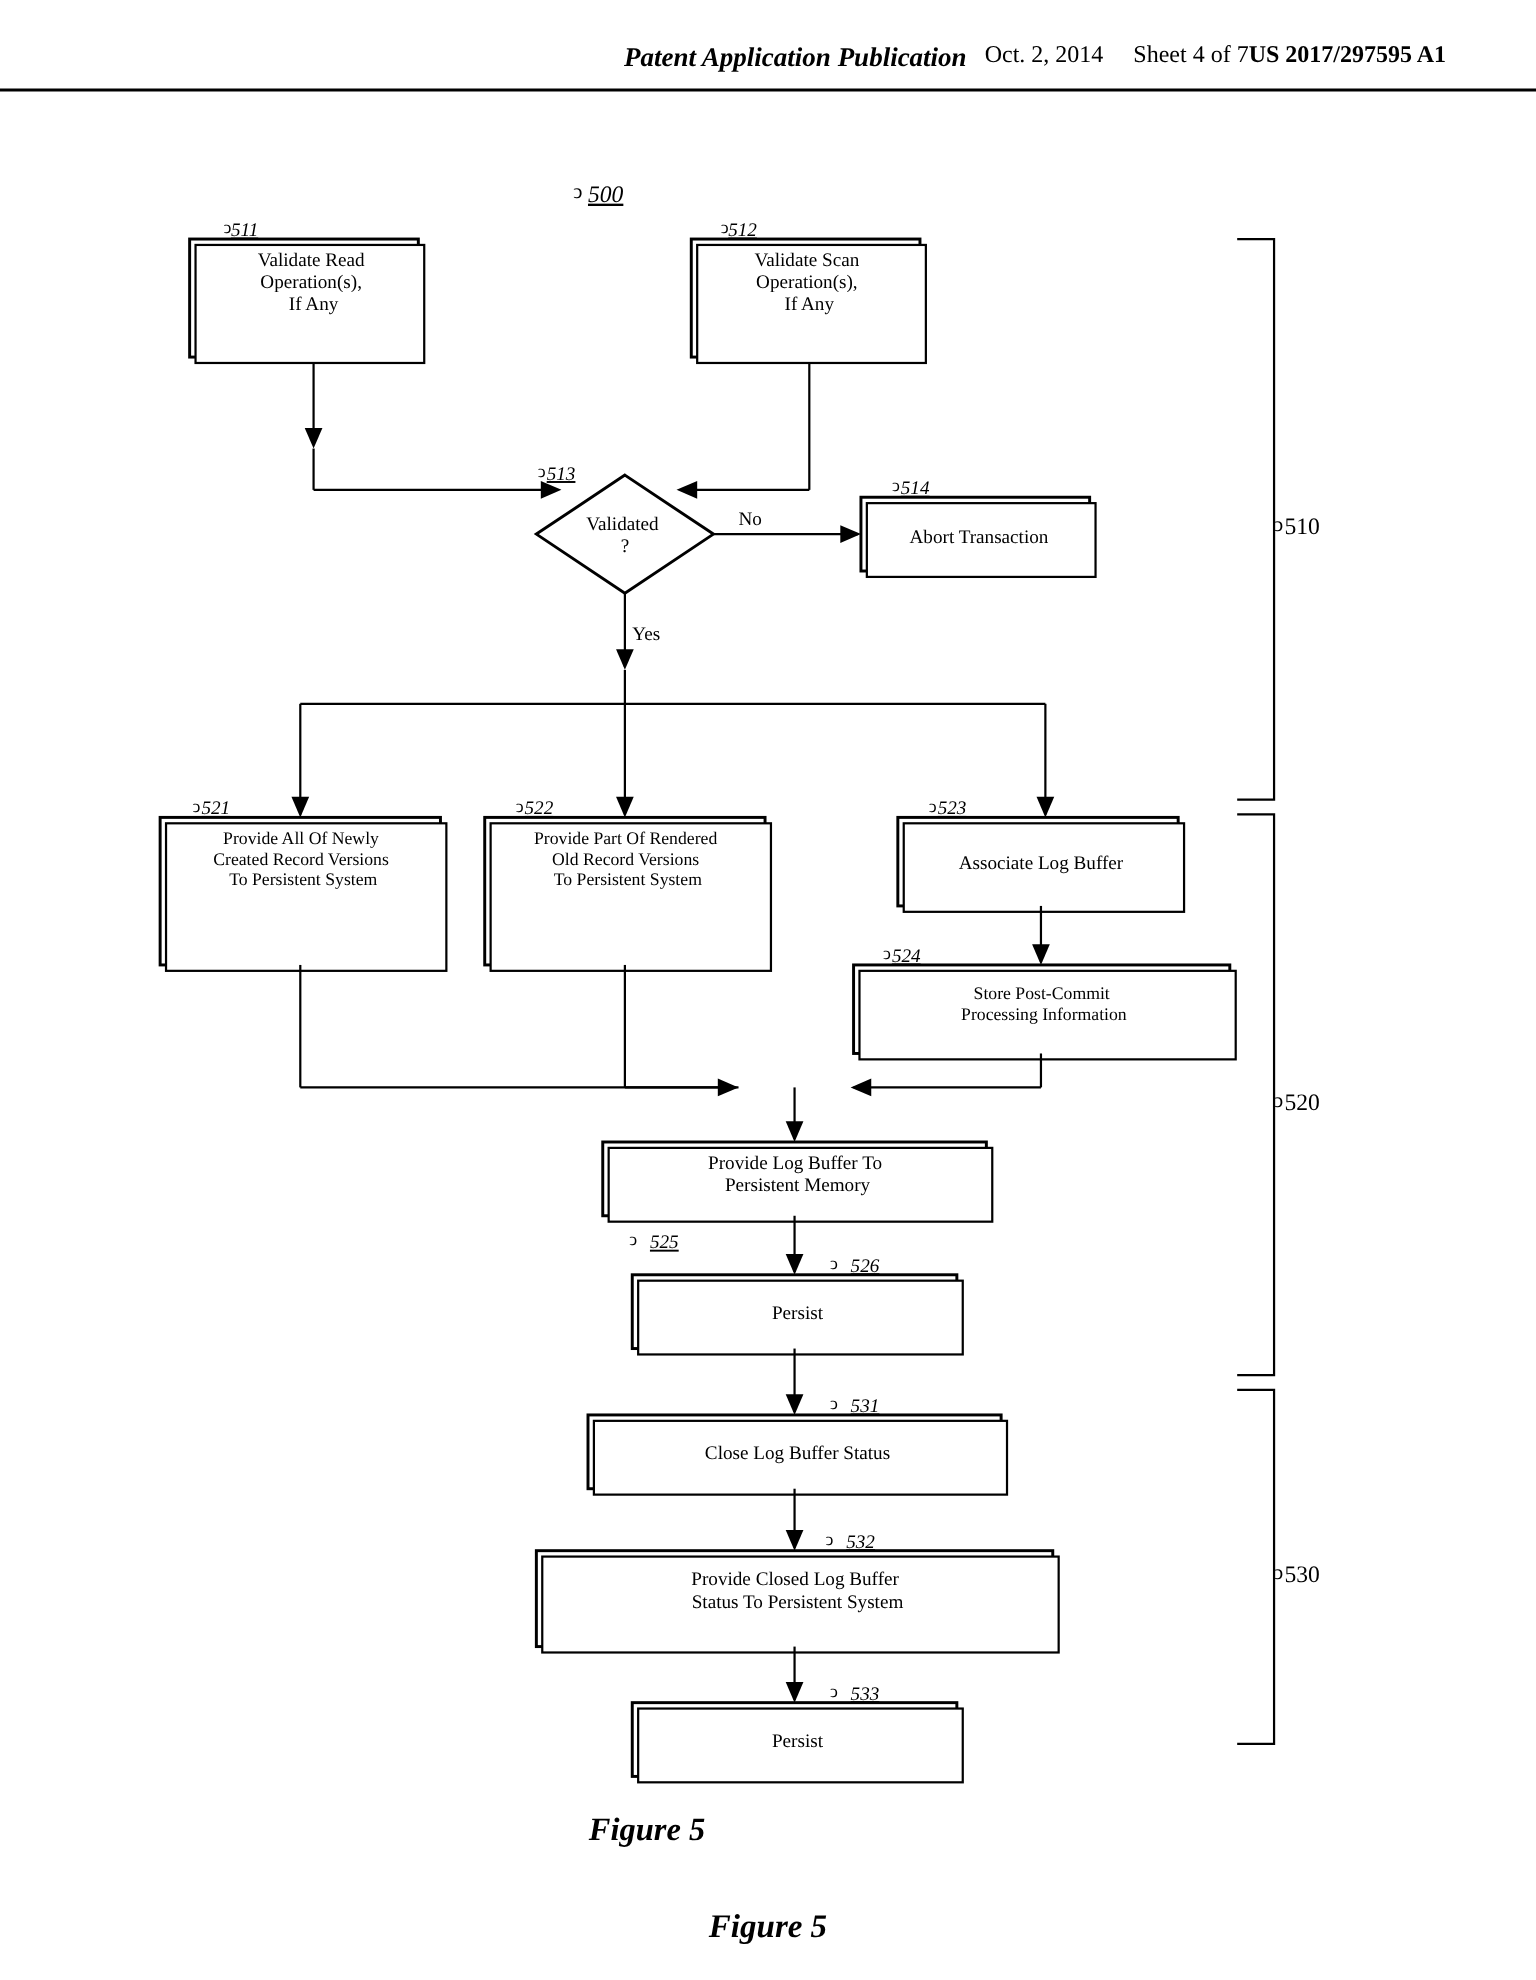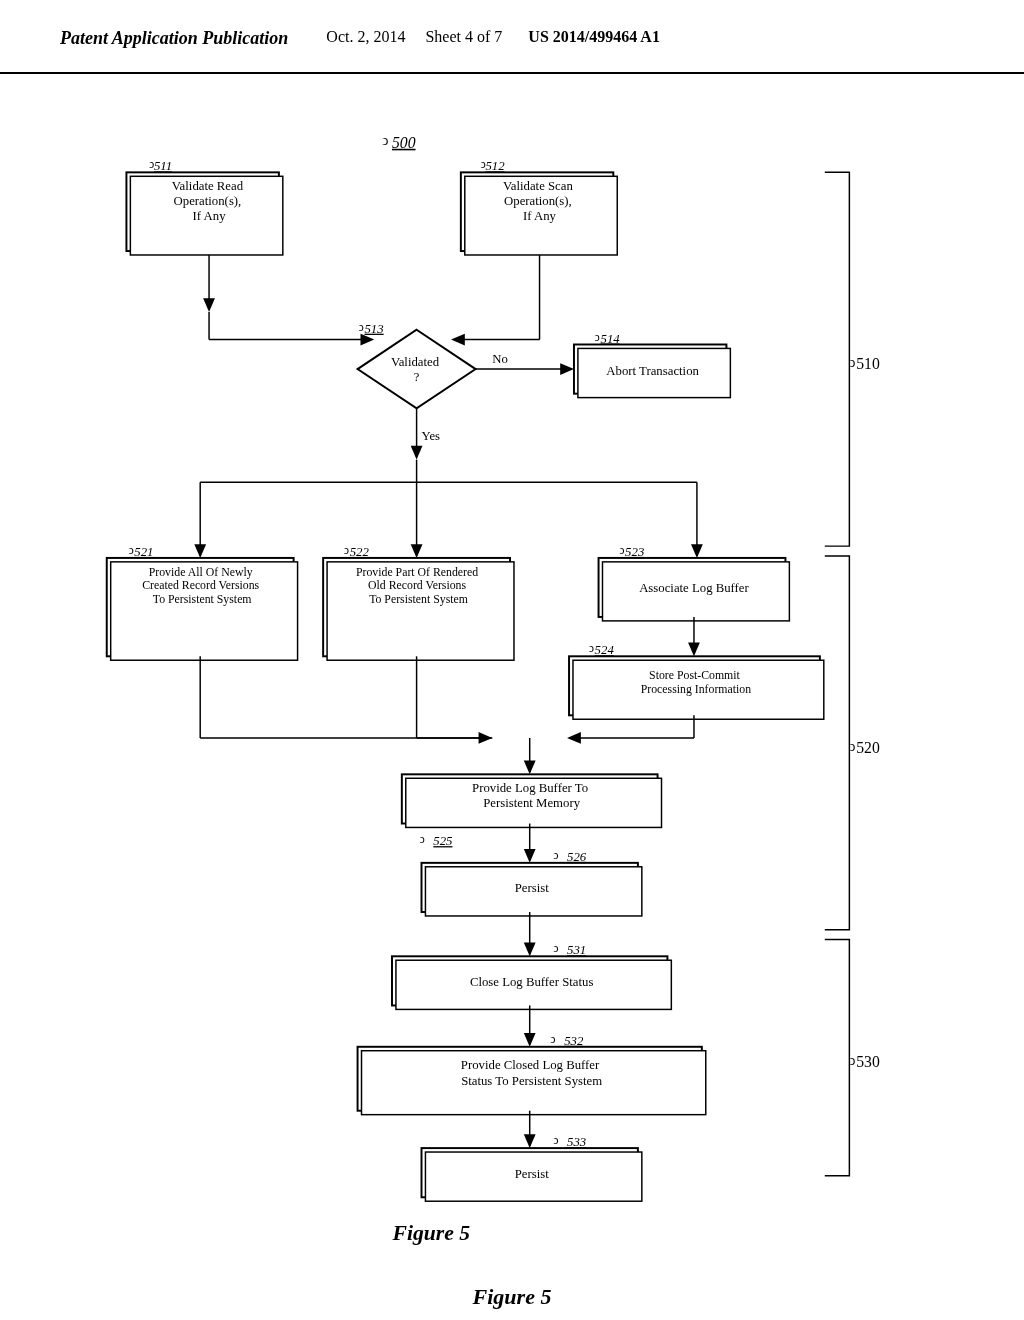--- a/index.html
+++ b/index.html
@@ -8,25 +8,24 @@
       font-family: 'Times New Roman', Times, serif;
       width: 1024px;
       min-height: 1320px;
       position: relative;
       overflow-x: hidden;
     }
 
     
     .header {
       display: flex;
-      justify-content: flex-start;
+      justify-content: flex-end;
       align-items: flex-start;
-      padding: 28px 60px 23px 60px;
+      padding: 28px 60px 10px 60px;
       border-bottom: 2px solid #000;
-      gap: 26px;
     }
     .header-left {
       font-size: 18px;
       font-weight: bold;
       font-style: italic;
     }
     .header-center {
       font-size: 16px;
       text-align: center;
       margin-left: 12px;
@@ -64,21 +63,21 @@
 </head>
 <body>
 
 <div class="header">
   <div class="header-left">Patent Application Publication</div>
   <div class="header-center">
     <span>Oct. 2, 2014</span>
     &nbsp;&nbsp;&nbsp;
     <span>Sheet 4 of 7</span>
   </div>
-  <div class="header-right">US 2014/499464 A1</div>
+  <div class="header-right">US 2017/297595 A1</div>
 </div>
 
 <div class="diagram-area">
   <svg class="flowchart" viewBox="0 0 1024 1220" xmlns="http://www.w3.org/2000/svg">
 
     <text x="390" y="75" font-family="Times New Roman" font-size="16" font-style="italic" text-decoration="underline">500</text>
     <text x="380" y="72" font-family="Times New Roman" font-size="14">ↄ</text>
 
     <path d="M 830 100 L 855 100 L 855 480 L 830 480" fill="none" stroke="#000" stroke-width="1.5"></path>
     <text x="862" y="300" font-family="Times New Roman" font-size="16">510</text>

